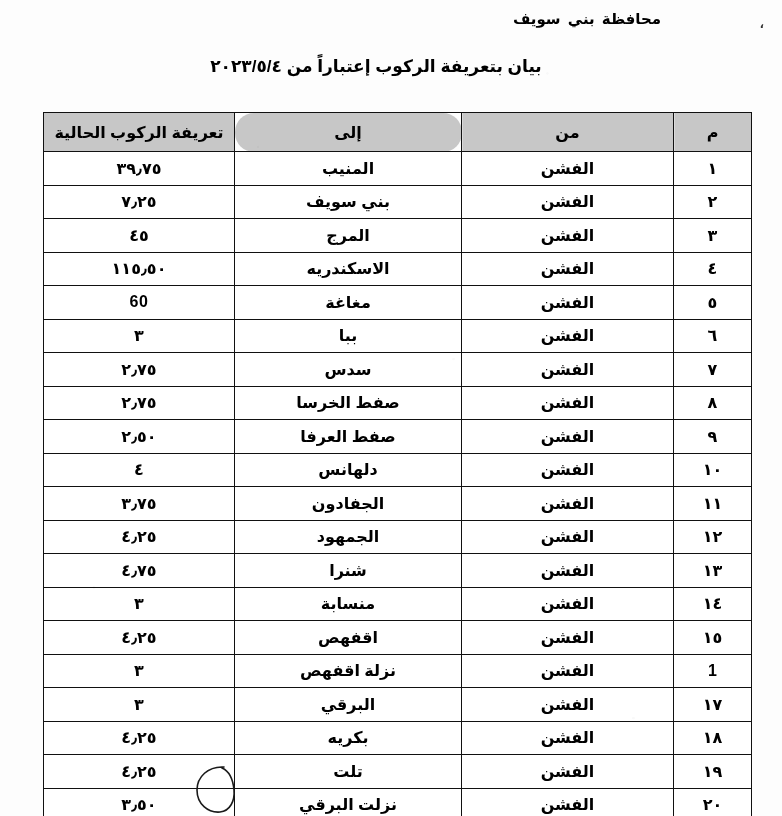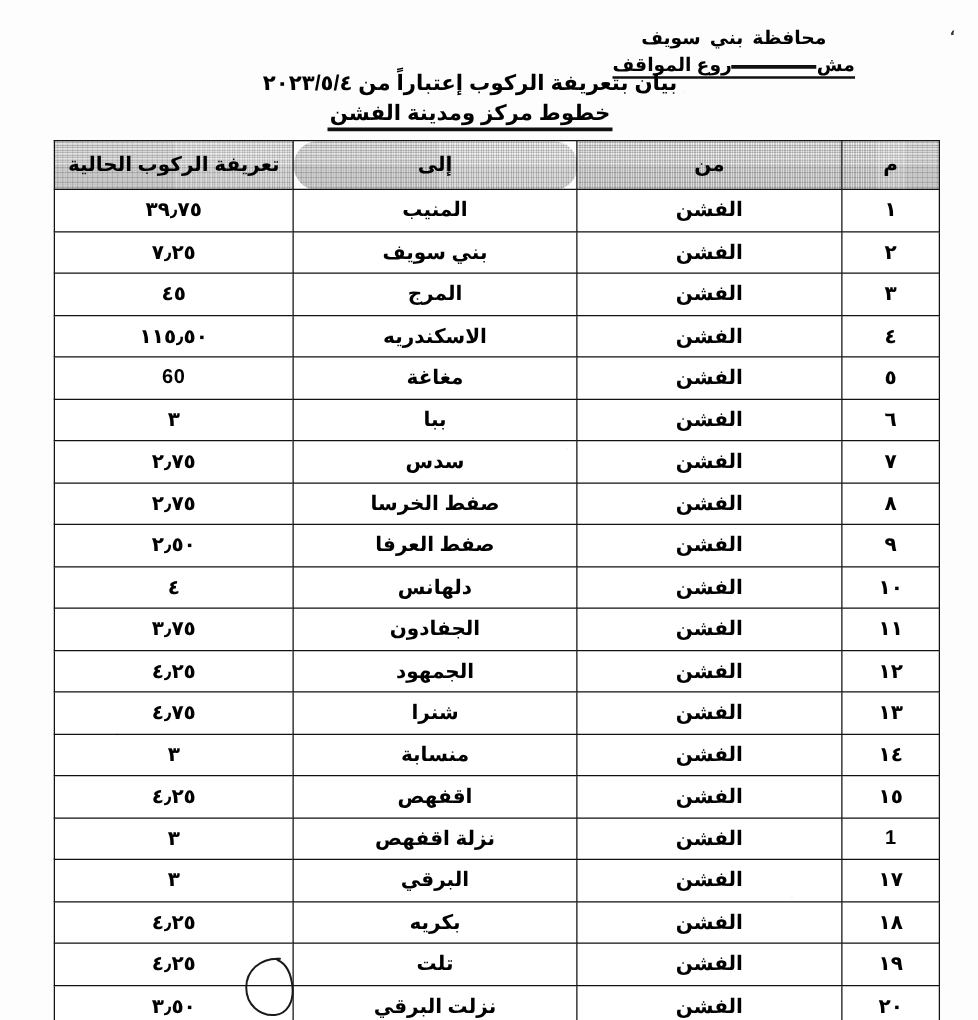--- a/index.html
+++ b/index.html
@@ -23,21 +23,21 @@
       radial-gradient(circle at 58% 44%, rgba(0,0,0,.03) 0 1px, transparent 1.6px),
       radial-gradient(circle at 81% 88%, rgba(0,0,0,.03) 0 1px, transparent 1.6px),
       radial-gradient(circle at 70% 9%,  rgba(0,0,0,.025) 0 1px, transparent 1.6px);
     opacity:.85;
     z-index:40;
   }
 
   
   .doc-header{
     position:absolute;
-    top:20px; right:30px;
+    top:8px; right:30px;
     width:330px;
     text-align:center;
     z-index:5;
   }
   .org-line{
     font-size:15px;
     font-weight:bold;
     letter-spacing:.5px;
     line-height:1.45;
     word-spacing:3px;
@@ -161,28 +161,24 @@
     pointer-events:none;
   }
 </style>
 </head>
 <body>
 
 <div class="stray-dot">،</div>
 
 <div class="doc-header">
   <div class="org-line">محافظة بني سويف</div>
-  <div class="project-line">
-    <span>مش</span><span class="kashida"></span><span>روع المواقف</span>
-  </div>
 </div>
 
 <div class="title-block">
   <div class="main-title">بيان بتعريفة الركوب إعتباراً من ٢٠٢٣/٥/٤</div>
-  <div class="sub-title">خطوط مركز ومدينة الفشن</div>
 </div>
 
 <div class="fare-table-wrap">
   <table class="fare-table">
     <thead>
       <tr>
         <th class="col-no">م</th>
         <th class="col-from">من</th>
         <th class="col-to">إلى</th>
         <th class="col-fare">تعريفة الركوب الحالية</th>

